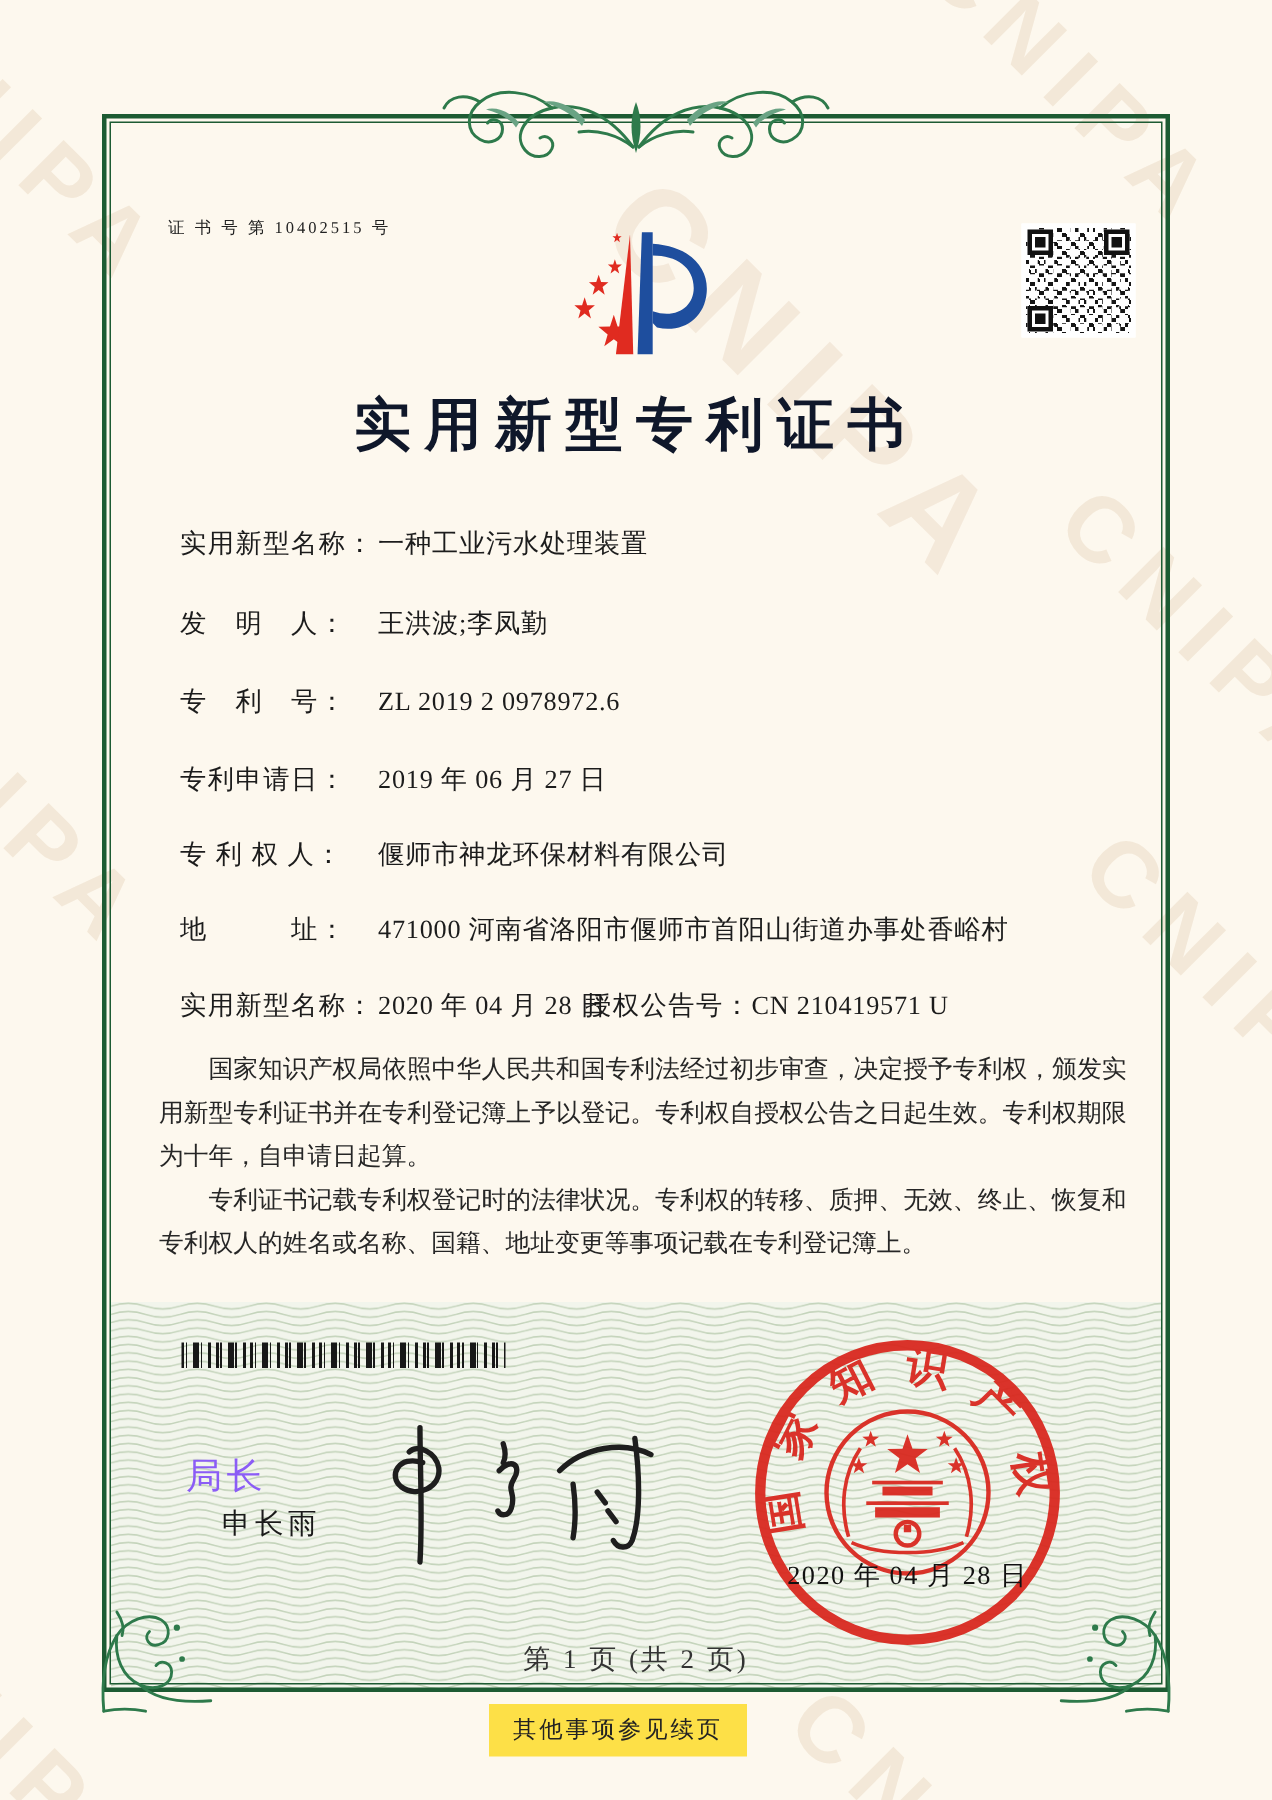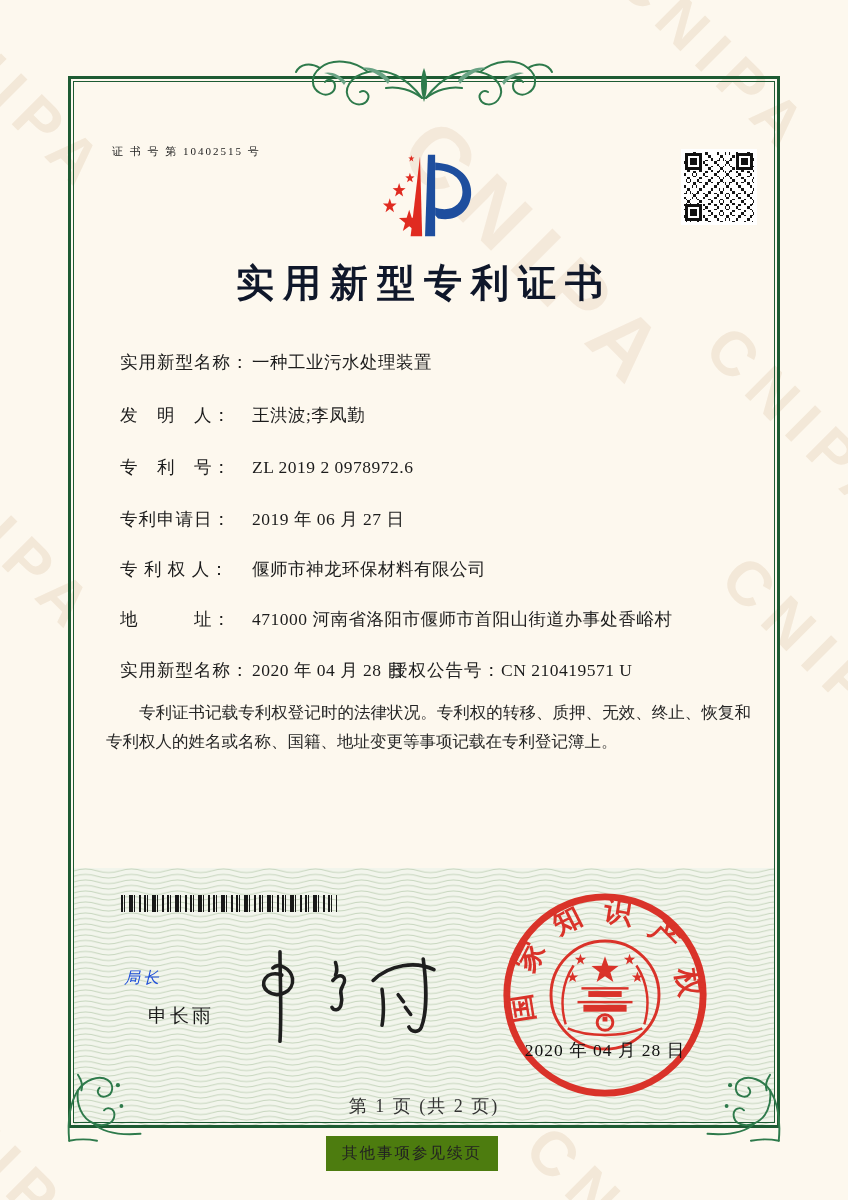--- a/index.html
+++ b/index.html
@@ -61,31 +61,31 @@
   
   .body-text{position:absolute;left:106px;top:698px;width:645px;z-index:4;font-size:16.5px;
              line-height:29px;color:#262626;text-align:justify;}
   .body-text p{margin:0;text-indent:2em;}
 
   
   .barcode{position:absolute;left:121px;top:895px;width:216px;height:17px;z-index:4;
     background:repeating-linear-gradient(90deg,#181818 0 2px,transparent 2px 3px,#181818 3px 4px,
       transparent 4px 8px,#181818 8px 12px,transparent 12px 13px,#181818 13px 14px,
       transparent 14px 18px,#181818 18px 20px,transparent 20px 23px);}
-  .signer-title{position:absolute;left:124px;top:968px;z-index:4;font-size:16px;letter-spacing:3px;color:#1d4ed8;font-style:italic;}
+  .signer-title{position:absolute;left:124px;top:968px;z-index:4;font-size:24px;letter-spacing:3px;color:#8b5cf6;}
   .signer-name{position:absolute;left:124px;top:1003px;z-index:4;font-size:19px;letter-spacing:3px;color:#1a1a1a;margin-left:24px;}
   .signature{position:absolute;left:240px;top:950px;width:208px;height:94px;z-index:4;}
 
   .seal{position:absolute;left:497px;top:887px;width:216px;height:216px;z-index:5;opacity:0.93;}
   .seal-date{position:absolute;left:505px;top:1038px;width:200px;z-index:6;text-align:center;
              font-size:17.5px;letter-spacing:1px;color:#111;}
 
   .page-no{position:absolute;left:68px;top:1094px;width:712px;z-index:4;text-align:center;
            font-size:18px;letter-spacing:2px;color:#333;}
-  .cont-note{position:absolute;left:326px;top:1136px;z-index:4;background:#4d7c0f;
+  .cont-note{position:absolute;left:326px;top:1136px;z-index:4;background:#fde047;
              padding:7px 16px;font-size:15.5px;letter-spacing:2px;color:#222;}
 </style>
 </head>
 <body>
 
 <div class="page">
 
   <span class="wm w1">CNIPA</span>
   <span class="wm w2">CNIPA</span>
   <span class="wm w3 w-big">CNIPA</span>
@@ -184,20 +184,21 @@
     <span class="lbl">地　　　址：</span><span class="val">471000 河南省洛阳市偃师市首阳山街道办事处香峪村</span>
   </div>
   <div class="row grant">
     <span class="lbl">实用新型名称：</span><span class="val">2020 年 04 月 28 日</span>
     <span class="g2">
       <span class="lbl2">授权公告号：</span><span class="val">CN 210419571 U</span>
     </span>
   </div>
 
   <div class="body-text">
+    <p>国家知识产权局依照中华人民共和国专利法经过初步审查，决定授予专利权，颁发实用新型专利证书并在专利登记簿上予以登记。专利权自授权公告之日起生效。专利权期限为十年，自申请日起算。</p>
     <p>专利证书记载专利权登记时的法律状况。专利权的转移、质押、无效、终止、恢复和专利权人的姓名或名称、国籍、地址变更等事项记载在专利登记簿上。</p>
   </div>
 
   <div class="barcode"></div>
 
   <div class="signer-title">局长</div>
   <div class="signer-name">申长雨</div>
 
   <svg class="signature" viewBox="0 0 215 105" aria-hidden="true">
     <g fill="none" stroke="#1e1e1e" stroke-width="4" stroke-linecap="round" stroke-linejoin="round">

